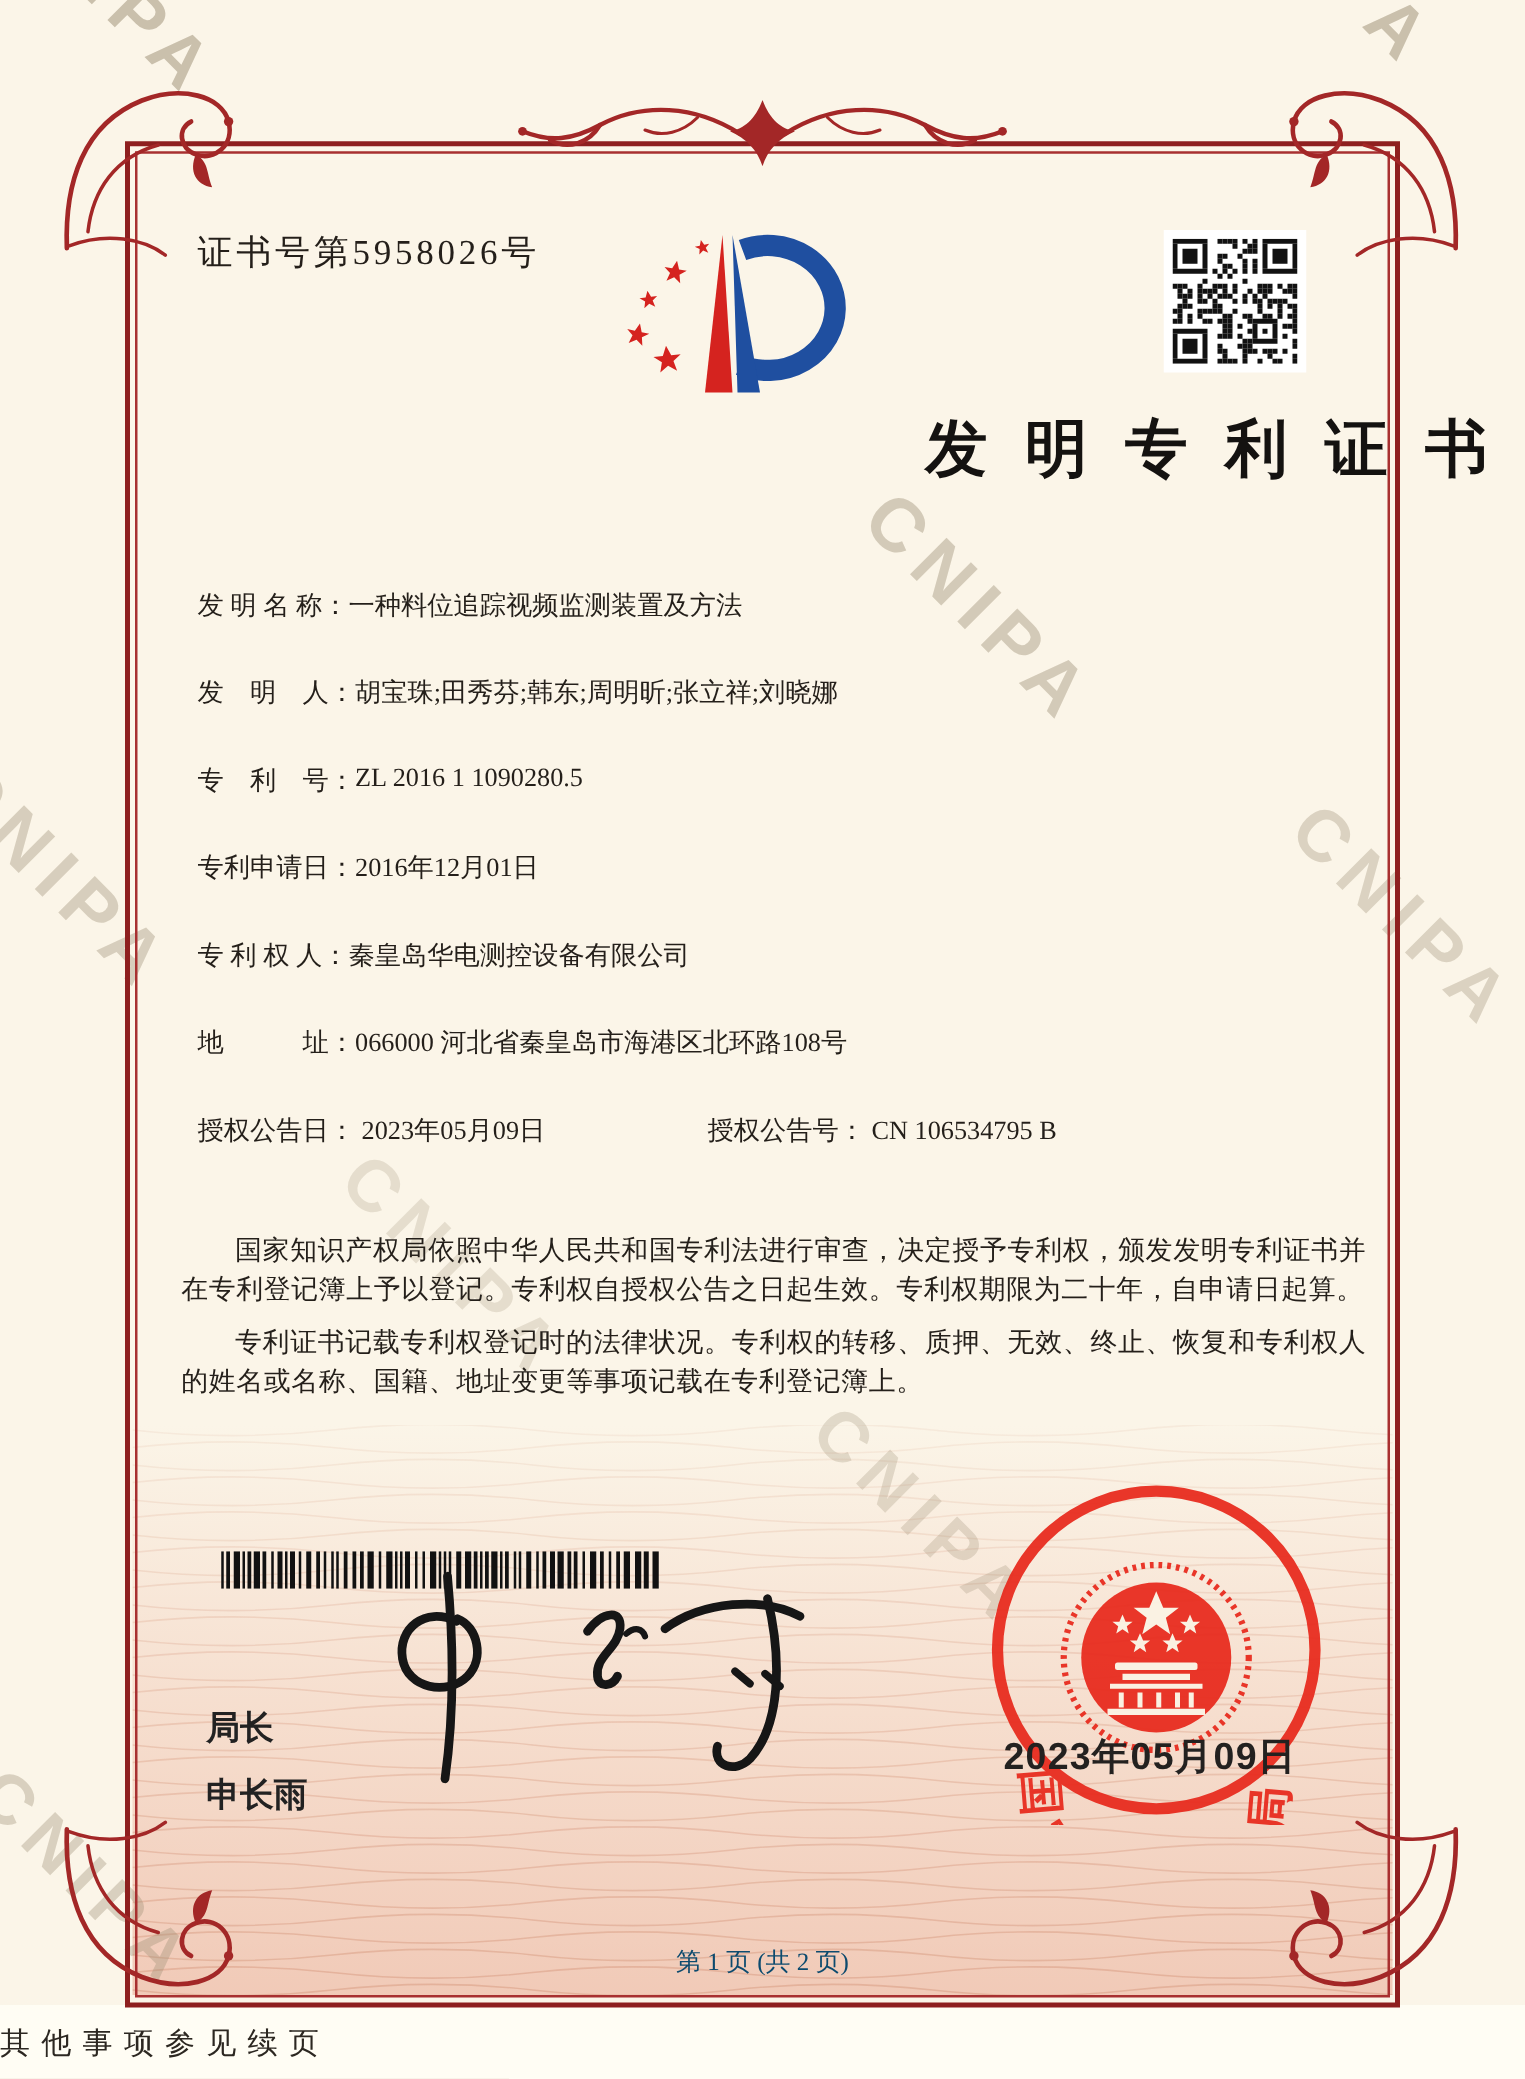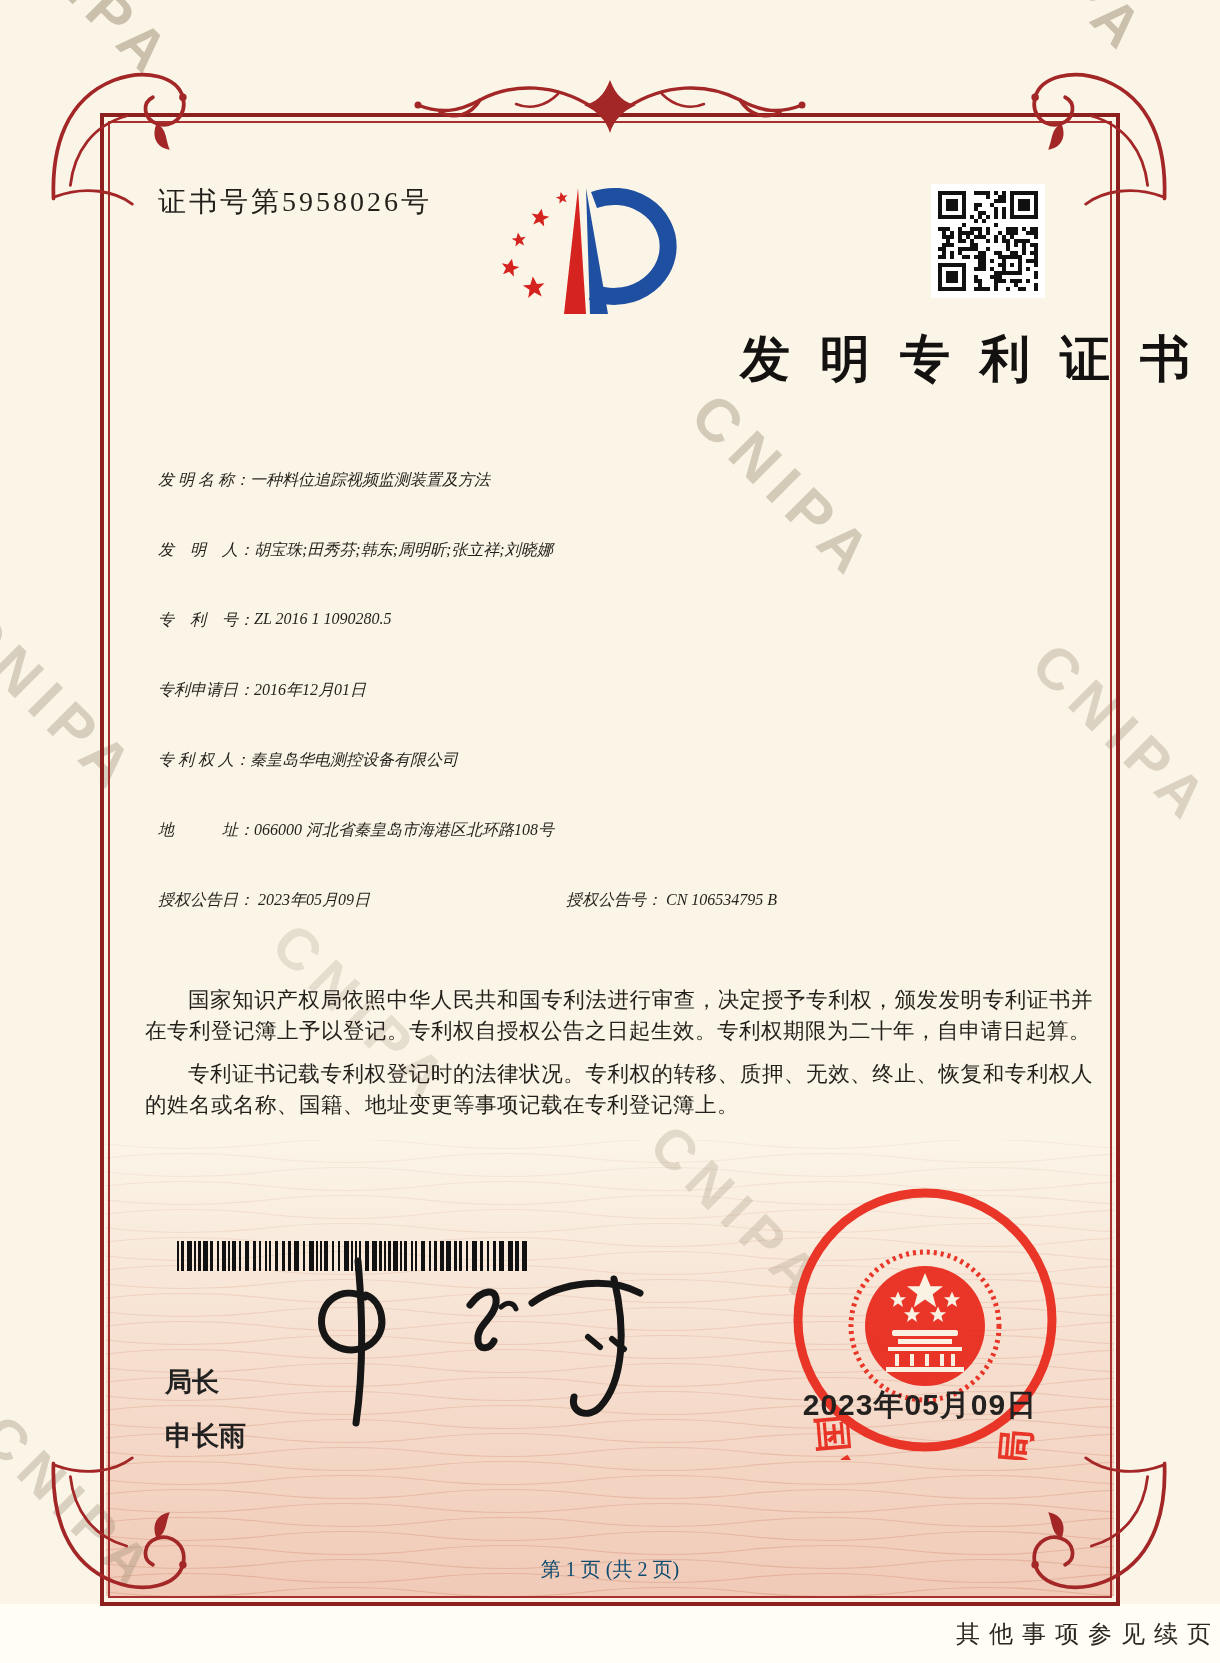--- a/index.html
+++ b/index.html
@@ -20,40 +20,40 @@
   
   .wm{position:absolute;z-index:2;font-family:"Liberation Sans","DejaVu Sans",sans-serif;
     font-weight:bold;color:#9a8c72;letter-spacing:10px;transform:rotate(45deg);pointer-events:none;}
   
   .cert-no{position:absolute;left:158px;top:183px;font-size:28px;letter-spacing:3px;z-index:3;}
   .logo{position:absolute;left:482px;top:182px;z-index:3;}
   .qr{position:absolute;left:931px;top:184px;background:#fff;padding:7px;z-index:3;line-height:0;}
   .doc-title{position:absolute;left:0;top:326px;width:1220px;text-align:right;z-index:3;
     font-size:50px;font-weight:bold;letter-spacing:30px;text-indent:30px;color:#141210;}
   
-  .fields{position:absolute;left:158px;top:470px;width:930px;z-index:3;font-size:16px;font-style:italic;}
+  .fields{position:absolute;left:158px;top:470px;width:930px;z-index:3;font-size:21px;}
   .frow{height:70px;display:flex;align-items:flex-start;white-space:nowrap;}
   .flabel{flex:none;}
   .fvalue{}
   .grant-group1{display:inline-block;width:408px;}
   
   .paras{position:absolute;left:145px;top:985px;width:948px;z-index:3;
     font-size:21.5px;line-height:31px;text-align:justify;}
   .paras p{margin:0 0 12px 0;text-indent:2em;letter-spacing:.5px;}
   
   .barcode{position:absolute;left:175px;top:1241px;z-index:3;line-height:0;}
   .sig-labels{position:absolute;left:165px;top:1348px;z-index:4;
     font-family:Liberation Mono, monospace;font-weight:600;font-size:27px;color:#222;margin-top:16px;}
   .sig-labels div{margin-bottom:18px;}
   .sig-script{position:absolute;left:270px;top:1245px;z-index:4;line-height:0;}
   
   .seal{position:absolute;left:785px;top:1180px;z-index:4;line-height:0;}
   
   .page-num{position:absolute;left:0;top:1556px;width:1220px;text-align:center;font-size:20px;z-index:3;color:#0c4a6e;}
-  .cont-note{position:absolute;left:0;top:1618px;width:1220px;text-align:right;font-size:24px;
+  .cont-note{position:absolute;left:0;top:1618px;width:1220px;text-align:left;font-size:24px;
     letter-spacing:9px;z-index:3;color:#2c2721;}
   
   .orn{position:absolute;z-index:6;line-height:0;pointer-events:none;}
 </style>
 </head>
 <body>
 
 <div class="page">
 
   <div class="pink-zone"></div>

